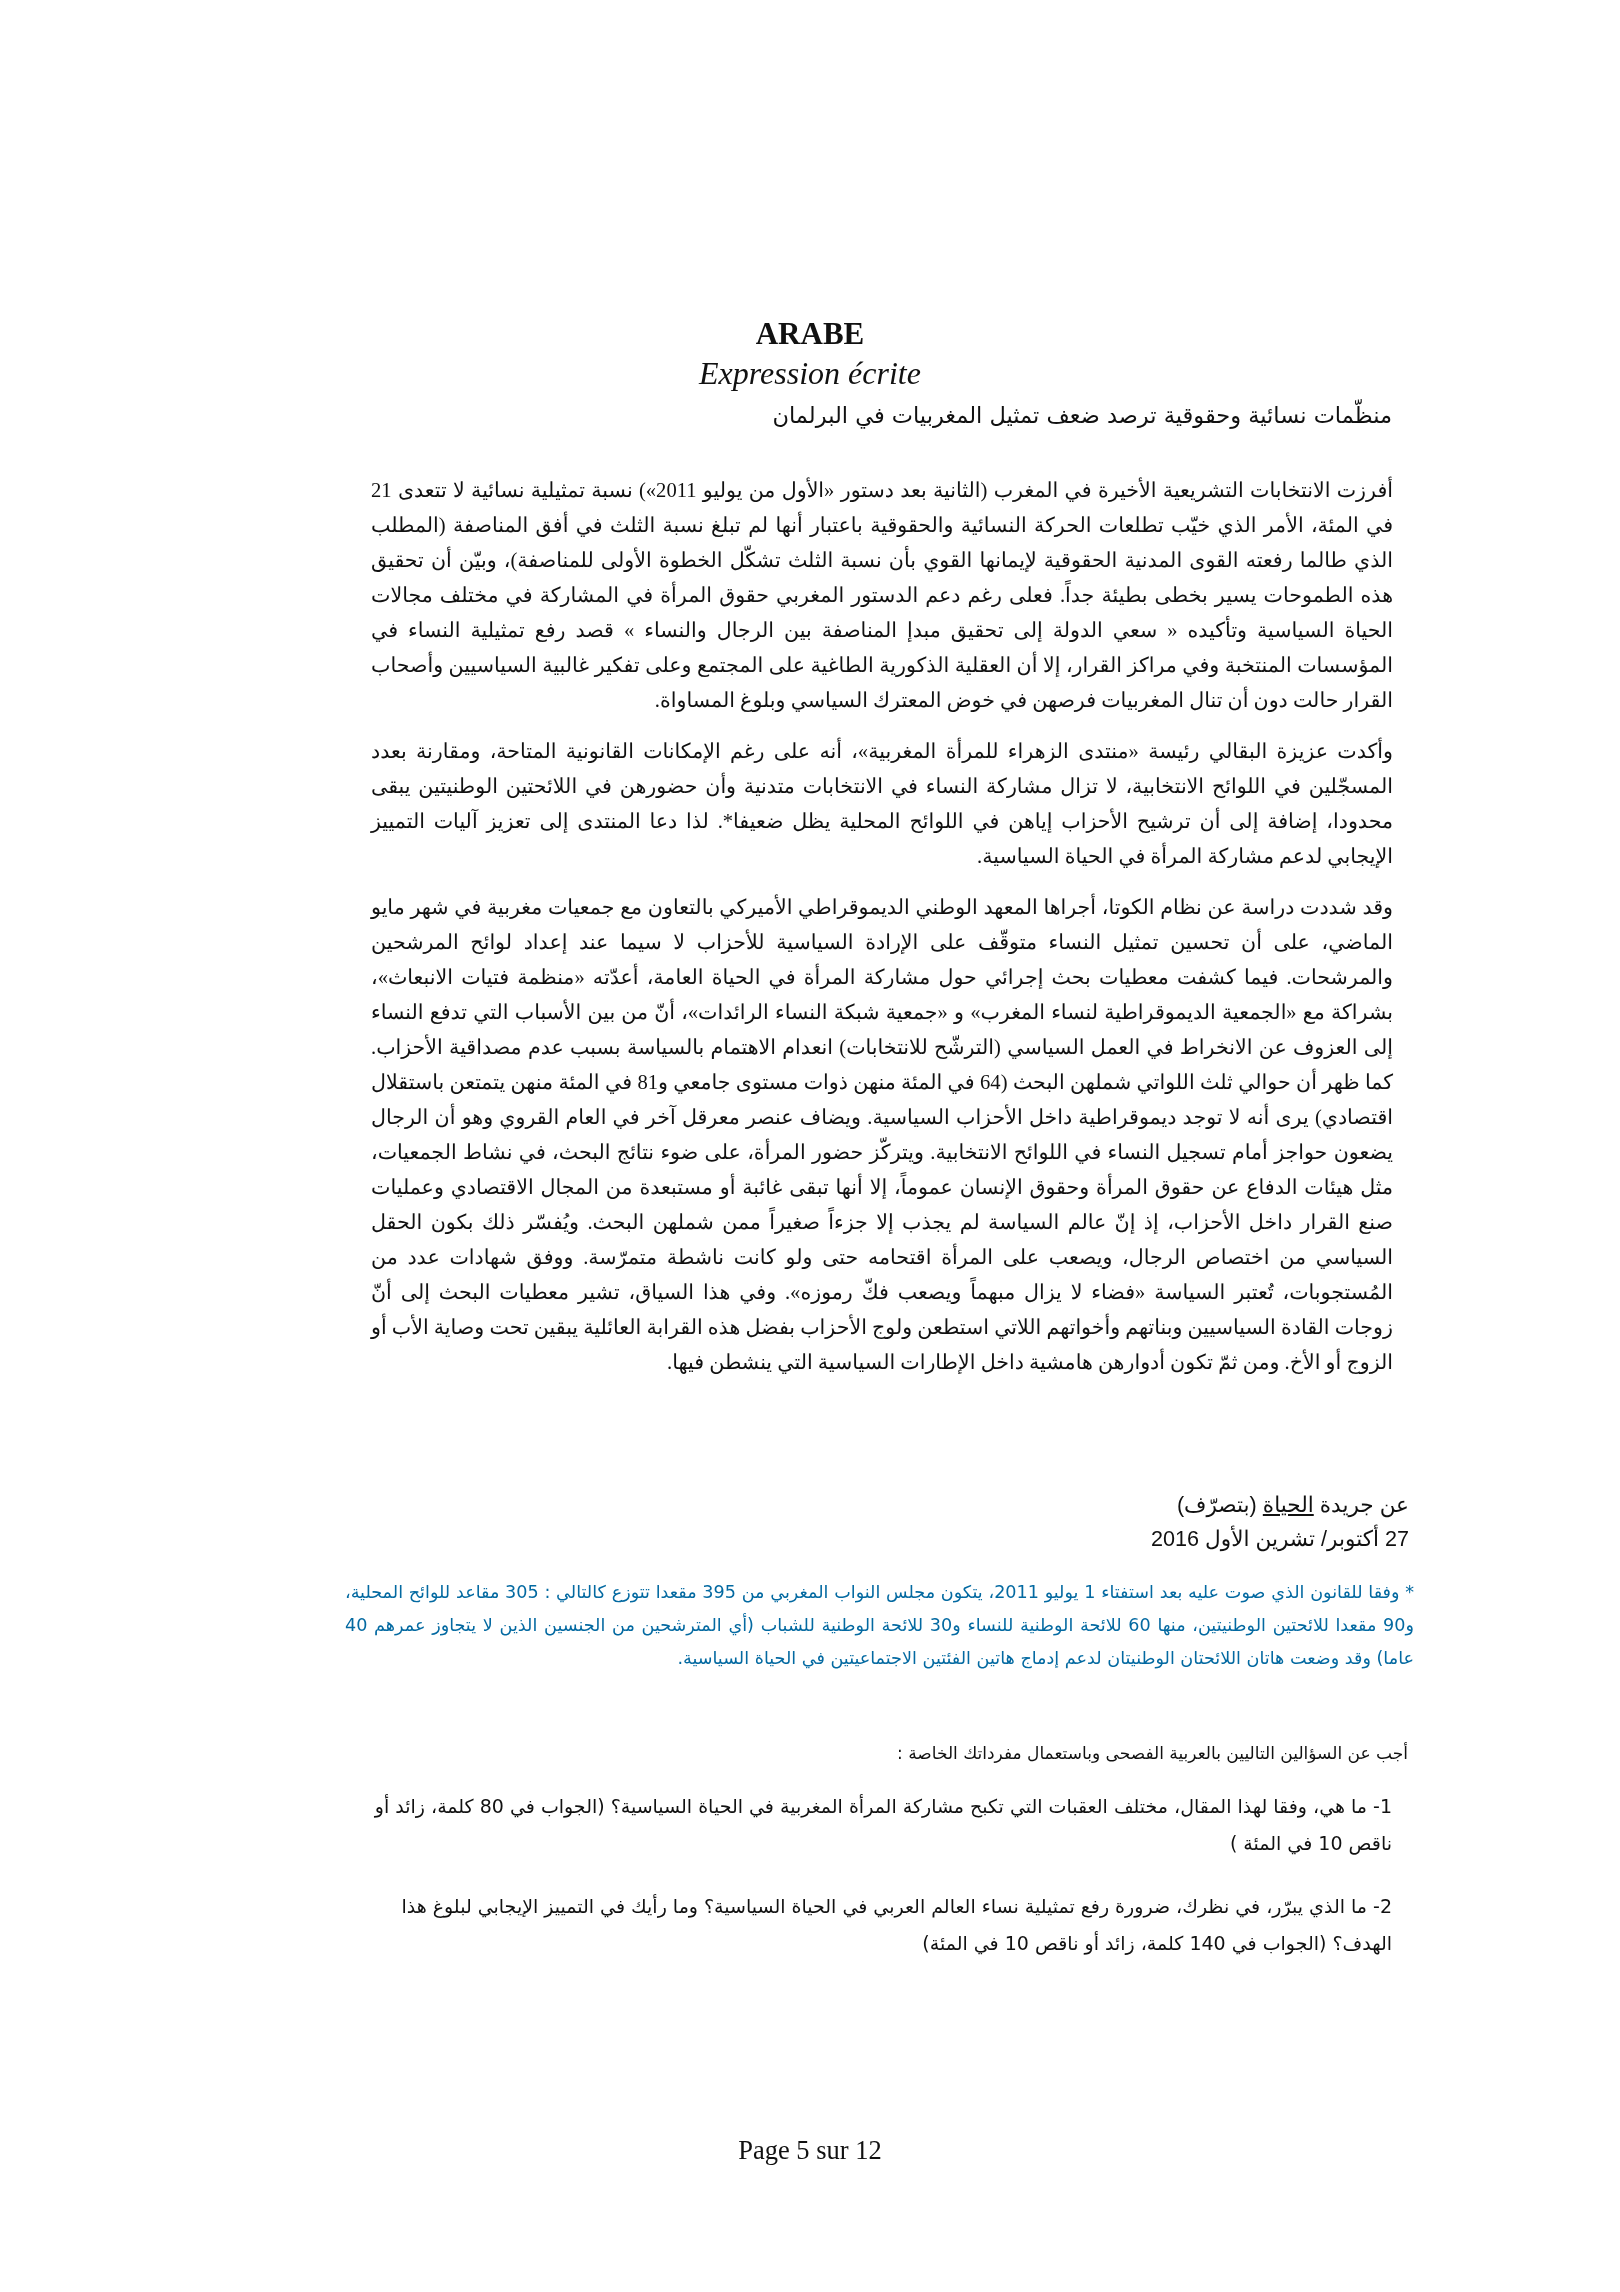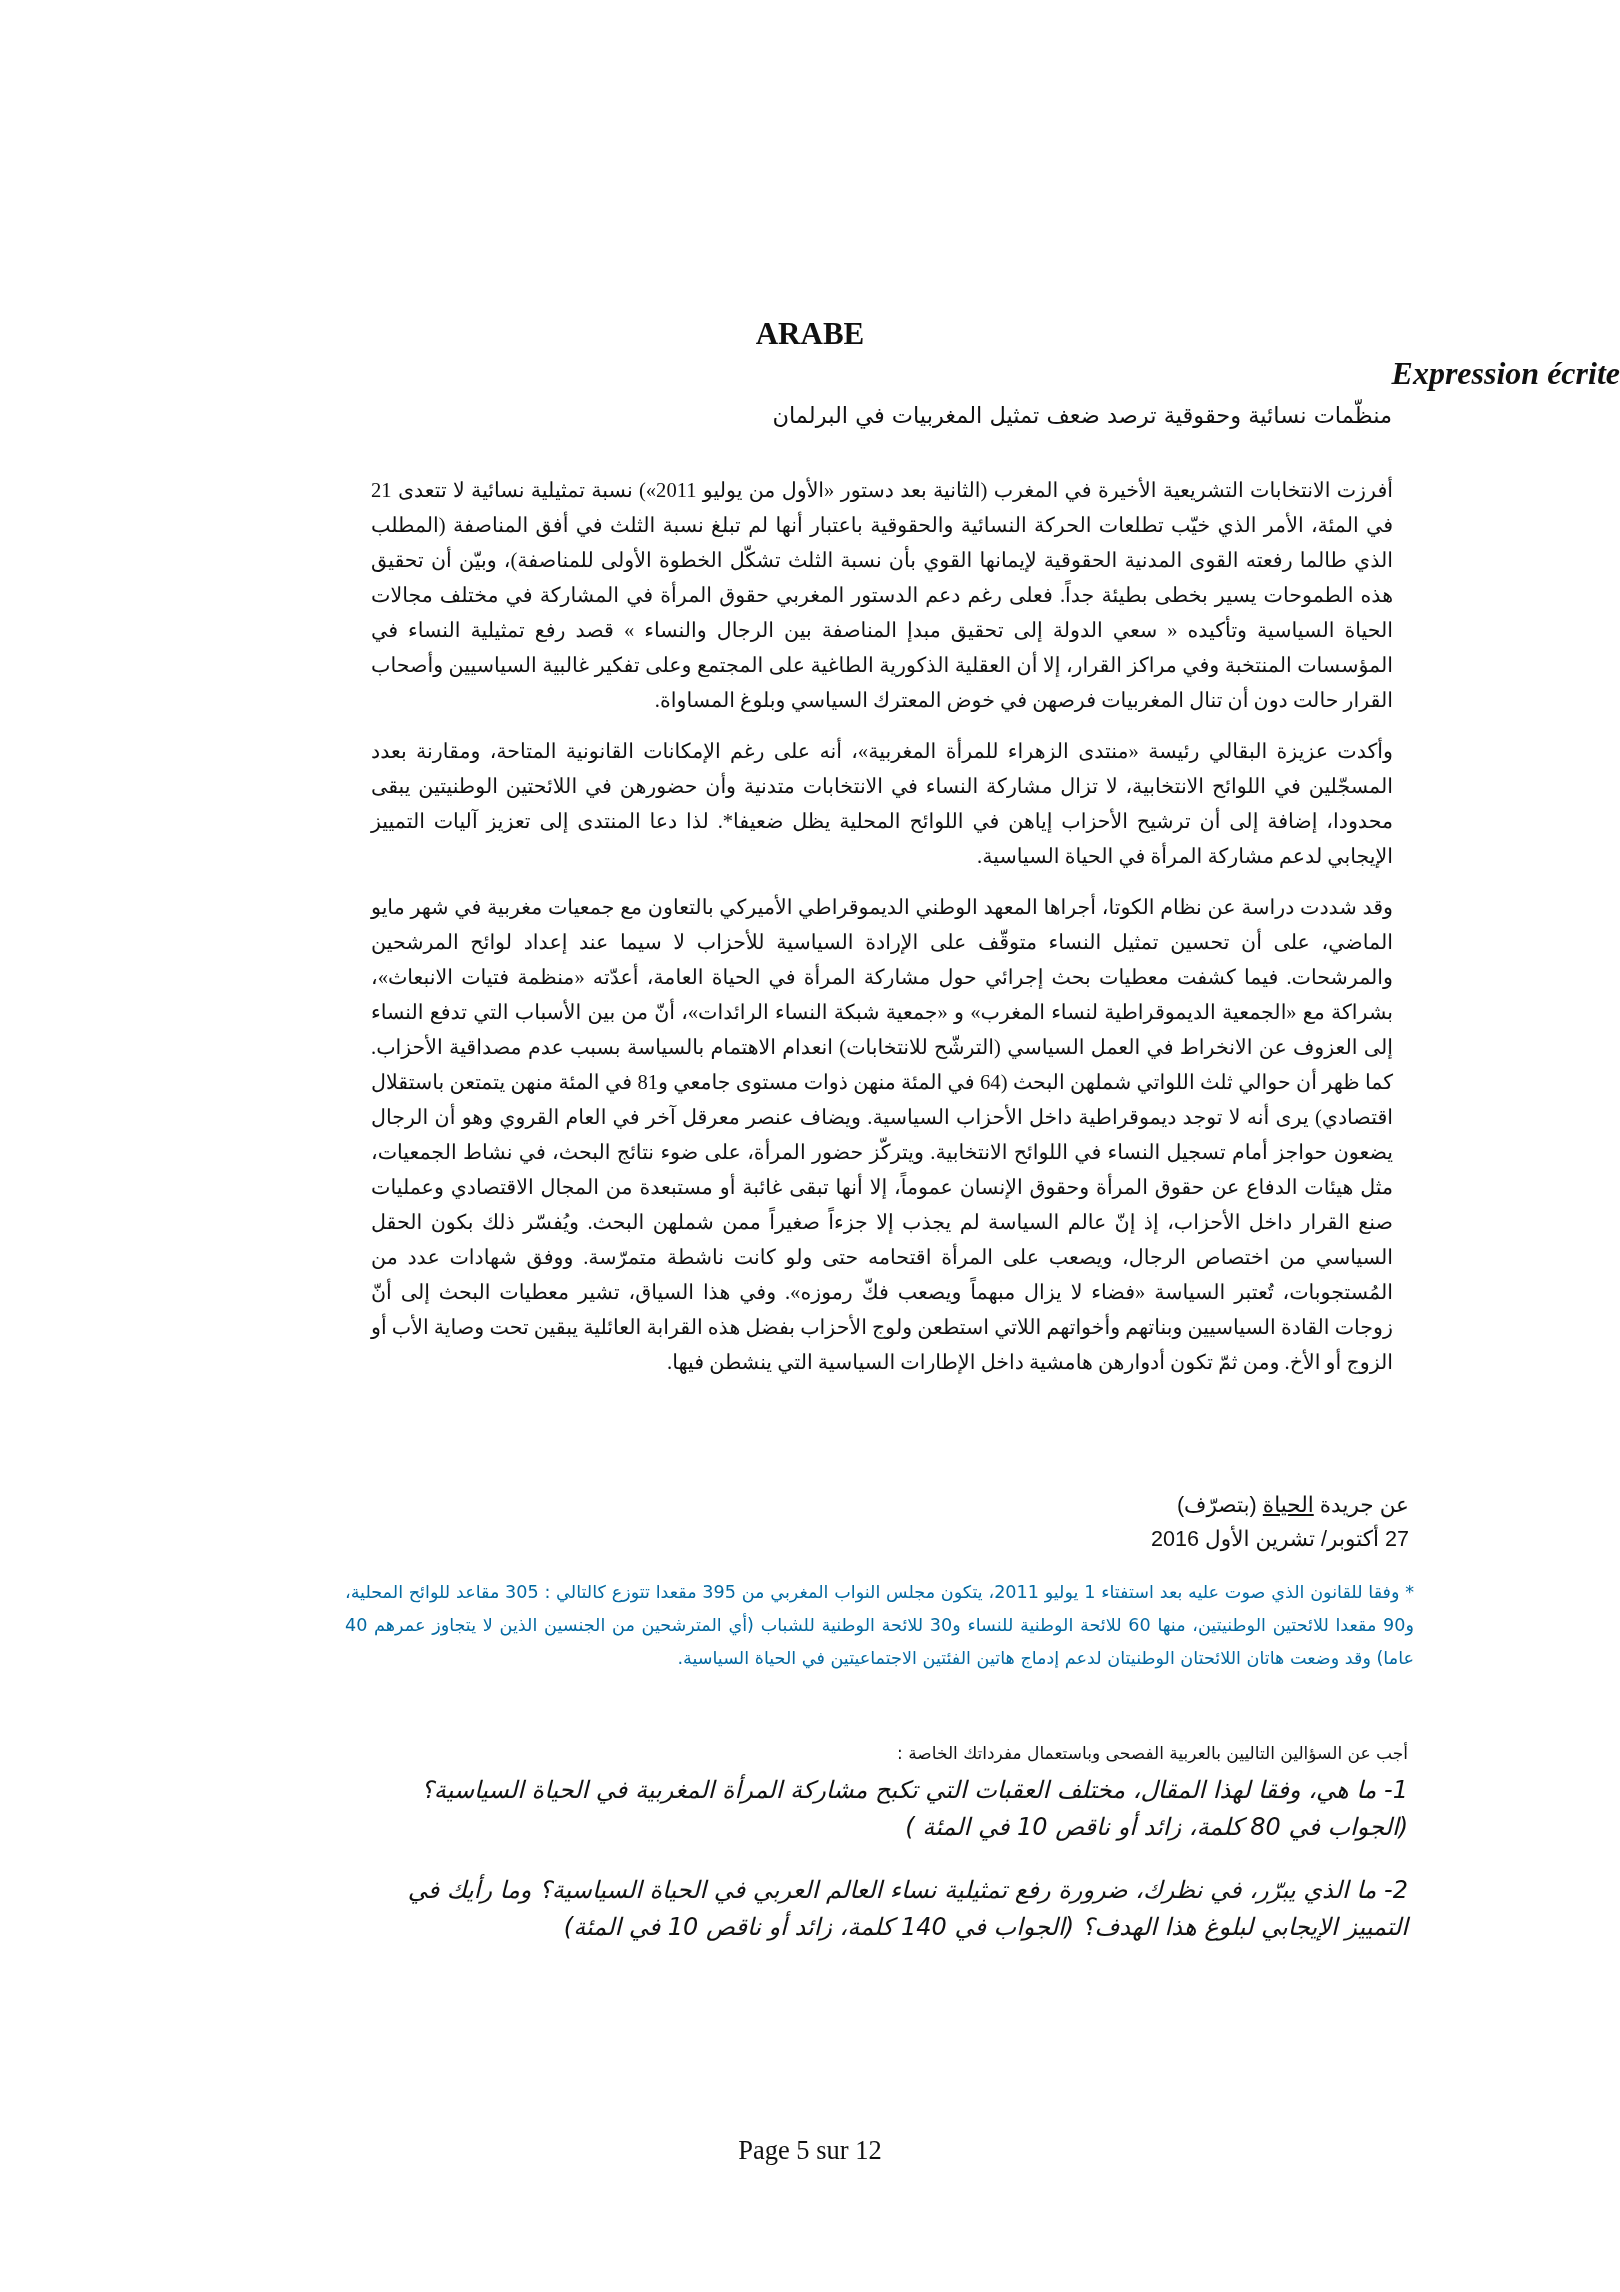--- a/index.html
+++ b/index.html
@@ -3,22 +3,22 @@
   <meta charset="utf-8">
   <style>
     html, body { margin: 0; padding: 0; background: #ffffff; }
     body { width: 1620px; height: 2293px; position: relative; color: #111; overflow: hidden; }
     .page { position: absolute; left: 0; top: 0; width: 1620px; height: 2293px; }
     .title {
       position: absolute; left: 0; width: 1620px; top: 316px; text-align: center;
       font-family: "Liberation Serif", serif; font-weight: bold; font-size: 31px; color: #111;
     }
     .subtitle {
-      position: absolute; left: 0; width: 1620px; top: 355px; text-align: right;
-      font-family: "Liberation Serif", serif; font-style: italic; font-size: 32px; color: #111; font-weight: bold;
+      position: absolute; left: 0; width: 1620px; top: 355px; text-align: center;
+      font-family: "Liberation Serif", serif; font-style: italic; font-size: 32px; color: #111;
     }
     .article-title {
       position: absolute; right: 228px; top: 402px; direction: rtl; text-align: right;
       font-family: "DejaVu Sans", sans-serif; font-size: 22.5px; color: #111; white-space: nowrap;
     }
     .body-text {
       position: absolute; left: 355px; width: 1054px; top: 457px; direction: rtl;
       font-family: "DejaVu Sans", sans-serif; font-size: 20.6px; line-height: 35px;
       color: #111; text-align: justify;
     }
@@ -31,21 +31,21 @@
     .footnote {
       position: absolute; left: 345px; width: 1069px; top: 1576px; direction: rtl;
       font-family: "DejaVu Sans", sans-serif; font-size: 17.6px; line-height: 33px;
       color: #0369a1; text-align: justify;
     }
     .questions {
       position: absolute; left: 339px; width: 1069px; top: 1735px; direction: rtl;
       font-family: "DejaVu Sans", sans-serif; font-size: 20.6px; line-height: 37px; color: #111;
     }
     .questions .instr { margin: 0 0 0 0; font-size: 17px; }
-    .questions .q { margin: 0; font-size: 24px; font-style: italic; }
+    .questions .q { margin: 16px; font-size: 19px; }
     .questions .q2 { margin-top: 25.5px; }
     .page-num {
       position: absolute; left: 0; width: 1620px; top: 2135px; text-align: center;
       font-family: "Liberation Serif", serif; font-size: 26.5px; color: #111;
     }
     .download {
       position: absolute; left: 0; width: 1620px; top: 2223px; text-align: center;
       font-family: "Liberation Sans", sans-serif; font-size: 23.5px; color: #111;
     }
   </style>

